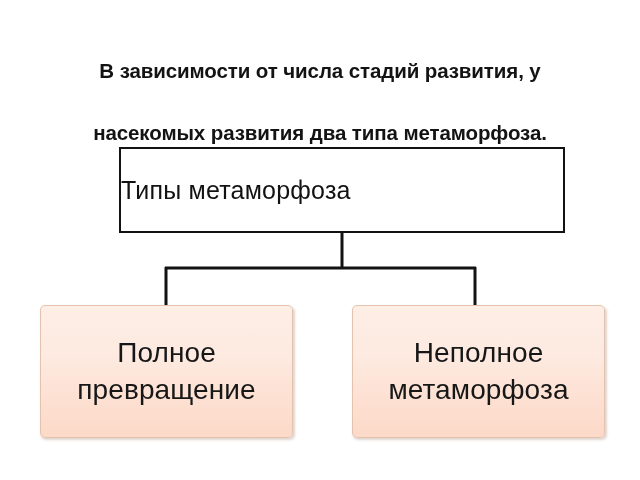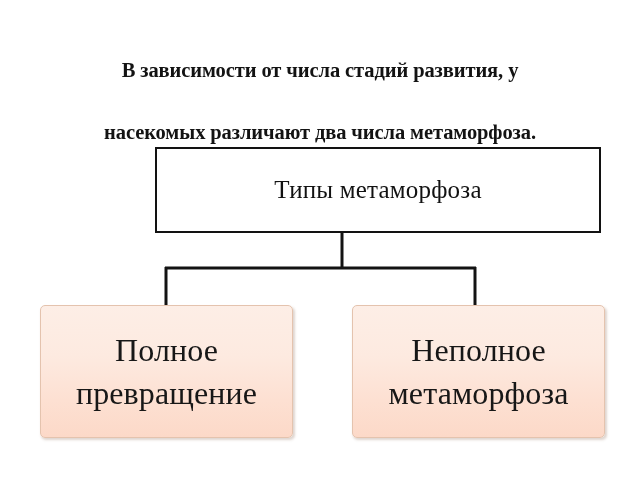--- a/index.html
+++ b/index.html
@@ -13,21 +13,20 @@
     background: #ffffff;
     font-family: "Liberation Sans", "DejaVu Sans", sans-serif;
     overflow: hidden;
   }
 
   #stage {
     position: relative;
     width: 534px;
     height: 480px;
     background: #ffffff;
-    font-family: Liberation Serif, serif;
   }
 
   
   .heading {
     position: absolute;
     left: 18px;
     top: 24px;
     width: 604px;
     text-align: center;
     color: #131313;
@@ -56,22 +55,20 @@
     position: absolute;
     left: 119px;
     top: 147px;
     width: 446px;
     height: 86px;
     box-sizing: border-box;
     background: #ffffff;
     border: 2.2px solid #121212;
     display: flex;
     align-items: center;
-    justify-content: center;
-    margin-left: 36px;
   }
   .root-box .box-label {
     color: #121212;
     font-size: 25px;
     font-weight: 400;
     line-height: 1.15;
     text-align: center;
     letter-spacing: 0.2px;
   }
 
@@ -92,36 +89,36 @@
     box-shadow: 1.5px 2px 2.5px rgba(150, 115, 95, 0.30);
     display: flex;
     align-items: center;
     justify-content: center;
   }
   .leaf-box.left  { left: 40px; }
   .leaf-box.right { left: 352px; }
 
   .leaf-box .box-label {
     color: #171717;
-    font-size: 32px;
+    font-size: 28px;
     font-weight: 400;
     line-height: 1.32;
     text-align: center;
     letter-spacing: 0.1px;
     white-space: pre-line;
   }
 </style>
 </head>
 <body>
 
 <div id="stage">
 
   <div class="heading">
     <span class="line">В зависимости от числа стадий развития, у</span>
-    <span class="line">насекомых различают два числа метаморфоза.</span>
+    <span class="line">насекомых развития два типа метаморфоза.</span>
   </div>
 
   <svg id="connectors" viewBox="0 0 640 480">
 
     <line x1="342" y1="233" x2="342" y2="269" stroke="#131313" stroke-width="3"></line>
 
     <line x1="165" y1="268" x2="476" y2="268" stroke="#131313" stroke-width="3"></line>
 
     <line x1="166" y1="267" x2="166" y2="306" stroke="#131313" stroke-width="3"></line>
 

